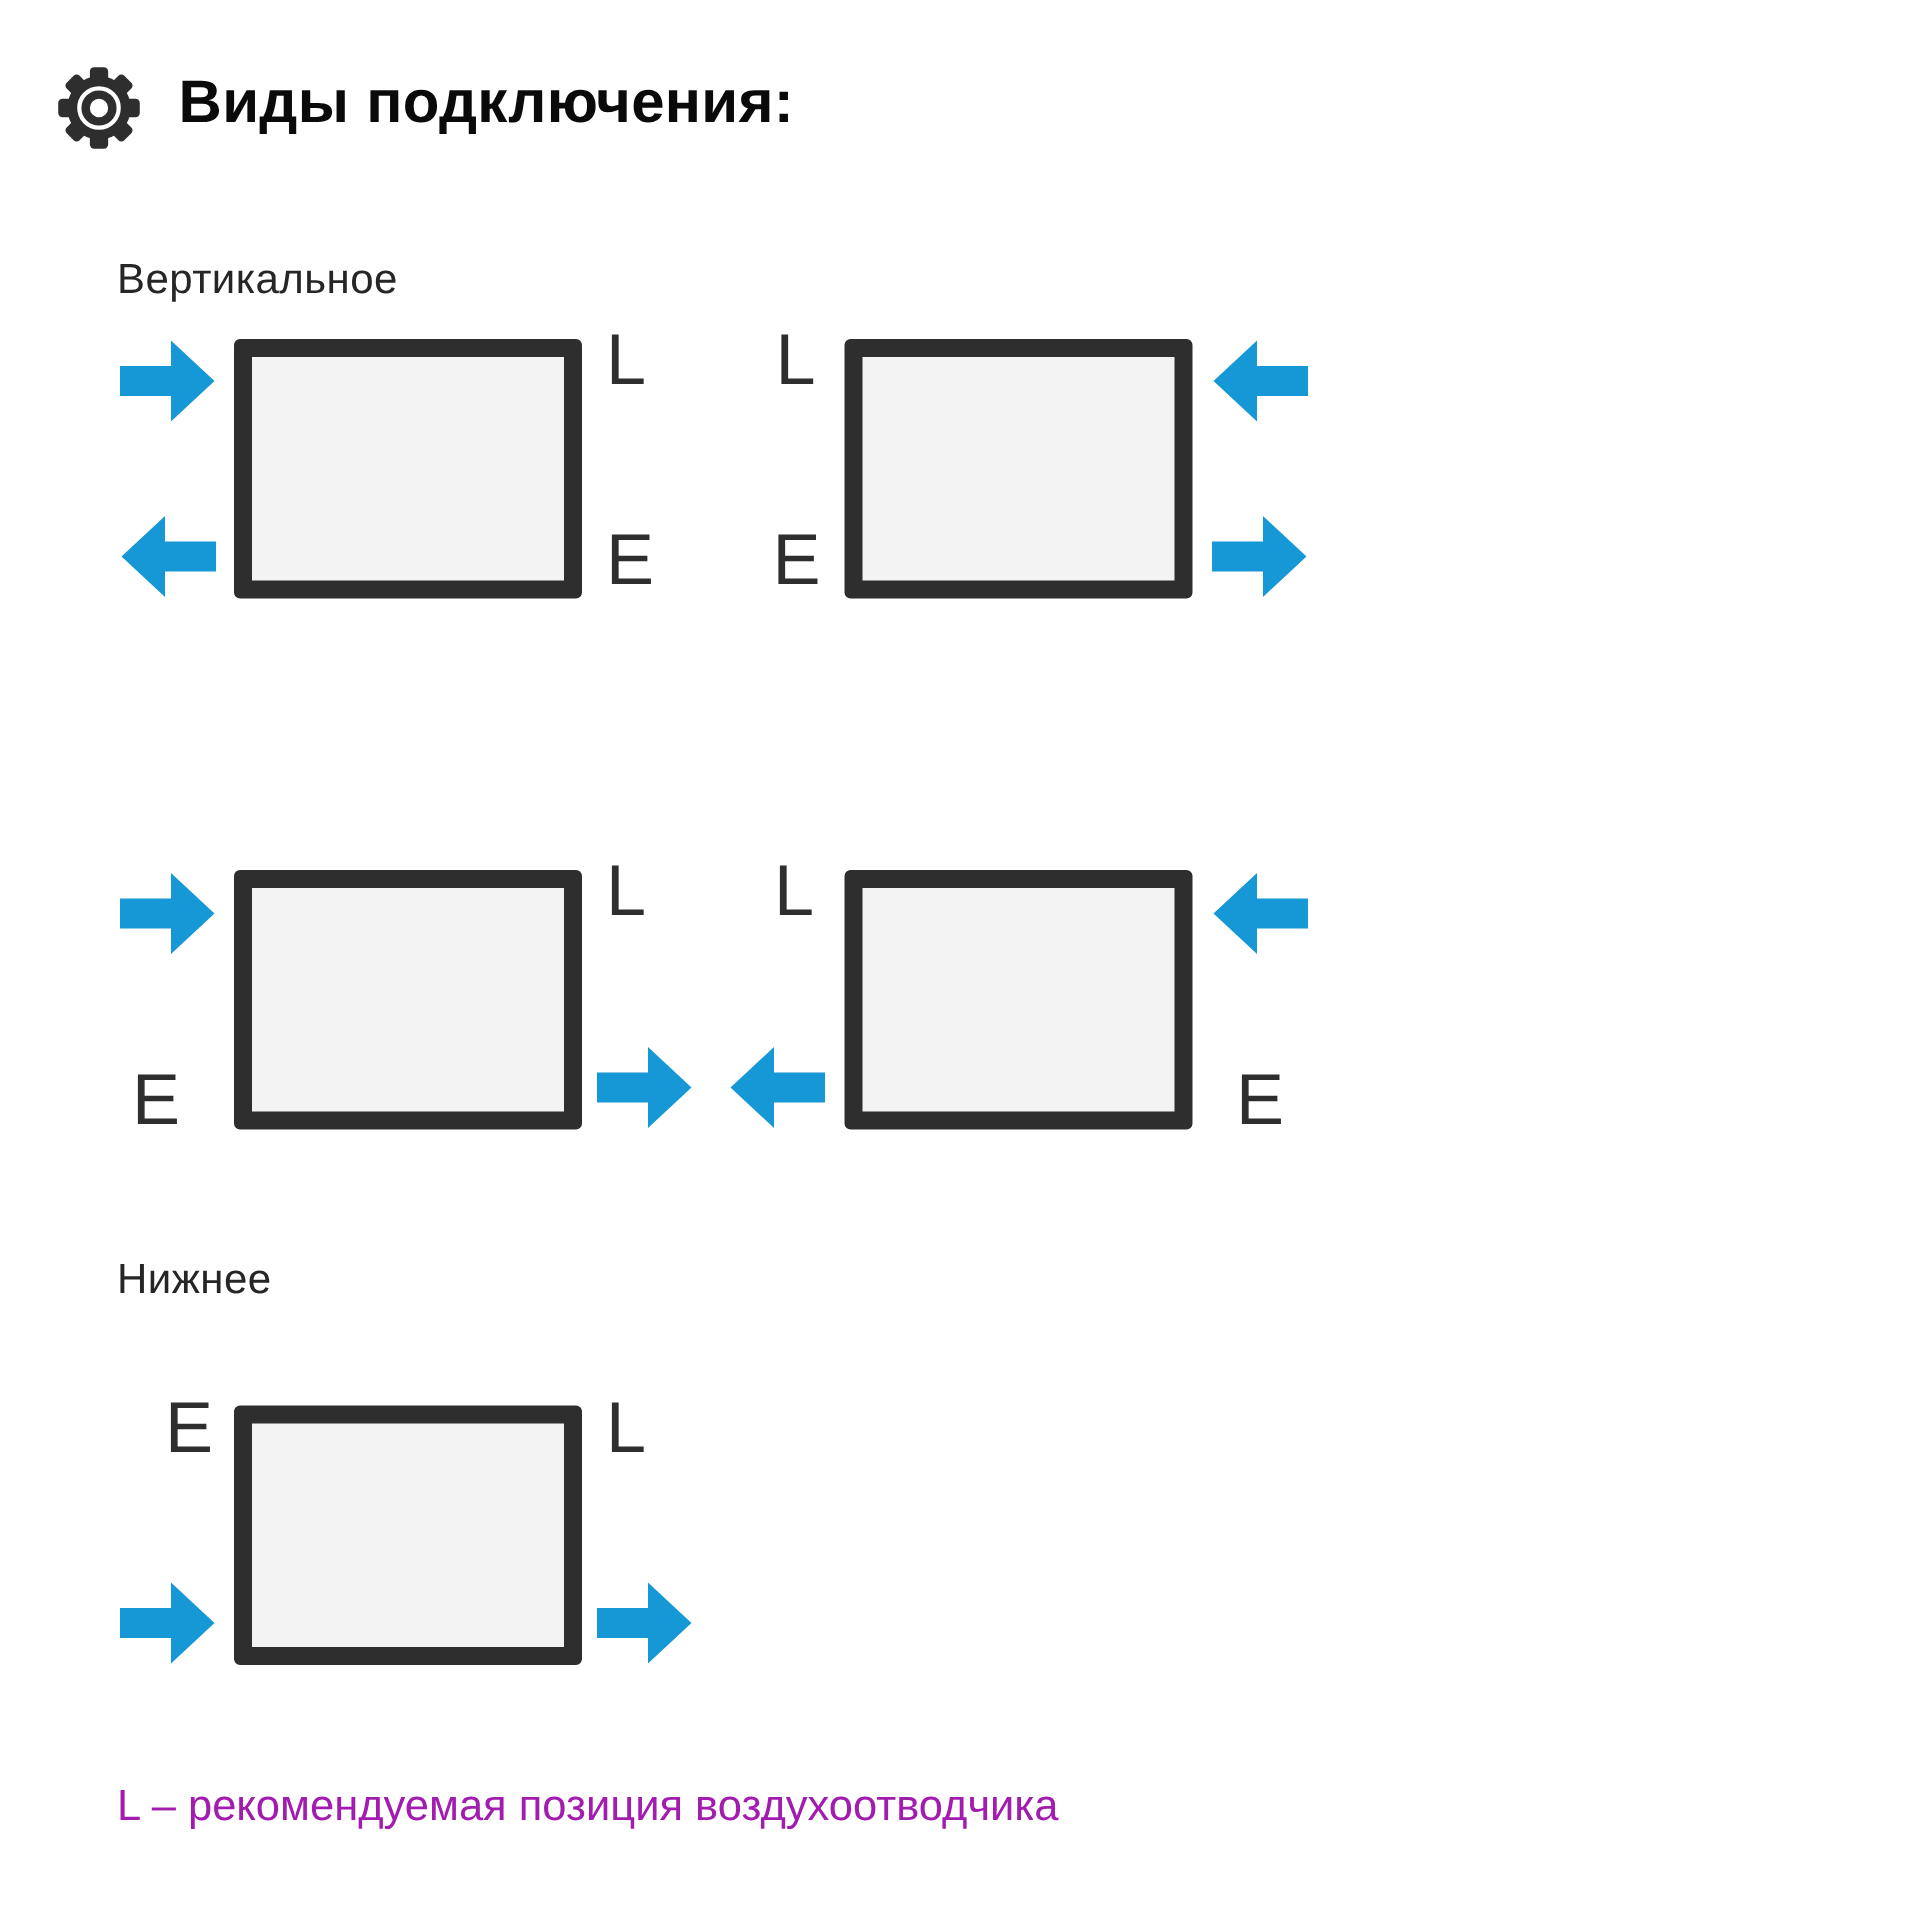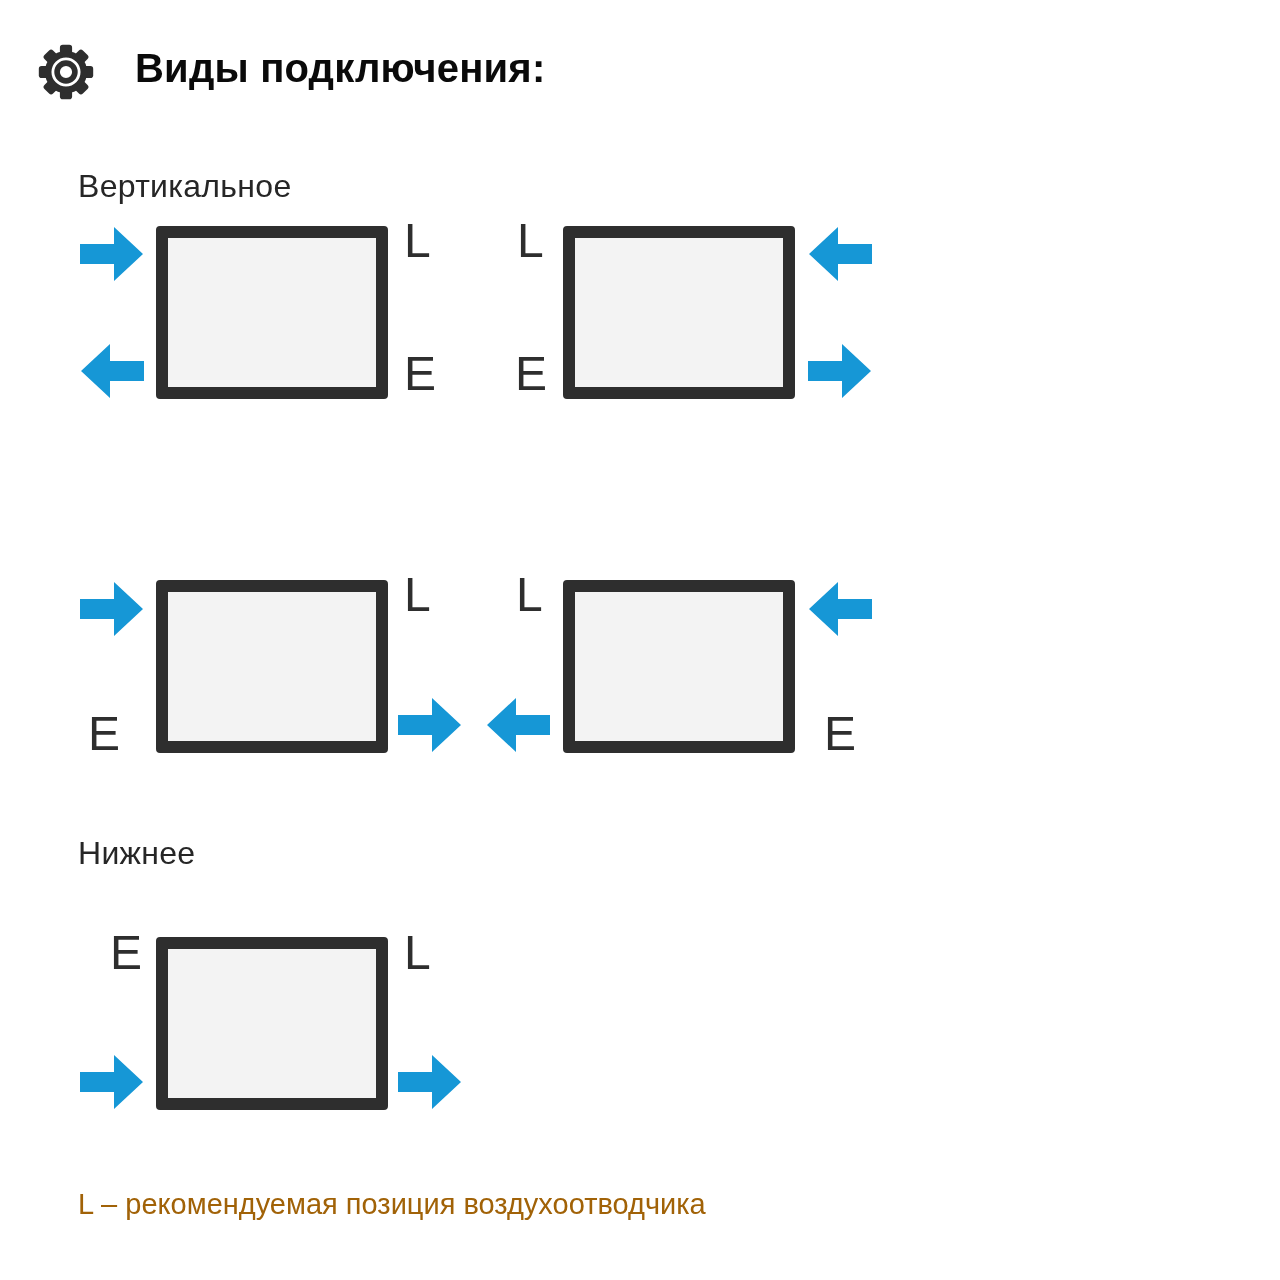--- a/index.html
+++ b/index.html
@@ -11,45 +11,45 @@
   html,body{background:#fff;}
   #canvas{
     position:relative;
     width:1280px;height:1280px;
     background:#fff;
     font-family:"Liberation Sans", sans-serif;
     overflow:hidden;
   }
   .section{position:absolute;inset:0;}
   .page-title{
-    position:absolute;left:135px;top:46px;
+    position:absolute;left:119px;top:46px;
     font-size:40px;line-height:44px;font-weight:700;color:#0a0a0a;
     letter-spacing:0.2px;
   }
   .gear{position:absolute;left:36px;top:42px;width:60px;height:60px;}
   .sec-title{
     position:absolute;left:78px;
-    font-size:32px;line-height:44px;font-weight:300;color:#262626;
+    font-size:28px;line-height:44px;font-weight:300;color:#262626;
     letter-spacing:0.3px;
   }
   .radiator{
     position:absolute;width:232px;height:173px;
     background:var(--fill);
     border:12px solid var(--dark);
     border-radius:4px;
   }
   .plabel{
     position:absolute;
     font-size:48px;line-height:48px;font-weight:400;color:#2e2e2e;
   }
   .arrow{position:absolute;width:64px;height:56px;fill:var(--blue);}
   .flip{transform:scaleX(-1);}
   .legend{
     position:absolute;left:78px;top:1186px;
-    font-size:29px;line-height:37px;font-weight:300;color:#a16207;
+    font-size:29px;line-height:37px;font-weight:300;color:#a21caf;
   }
   .legend div{white-space:nowrap;}
 </style>
 </head>
 <body>
 
 <div id="canvas">
 
   <svg class="gear" viewBox="0 0 64 64" aria-hidden="true">
     <g>

